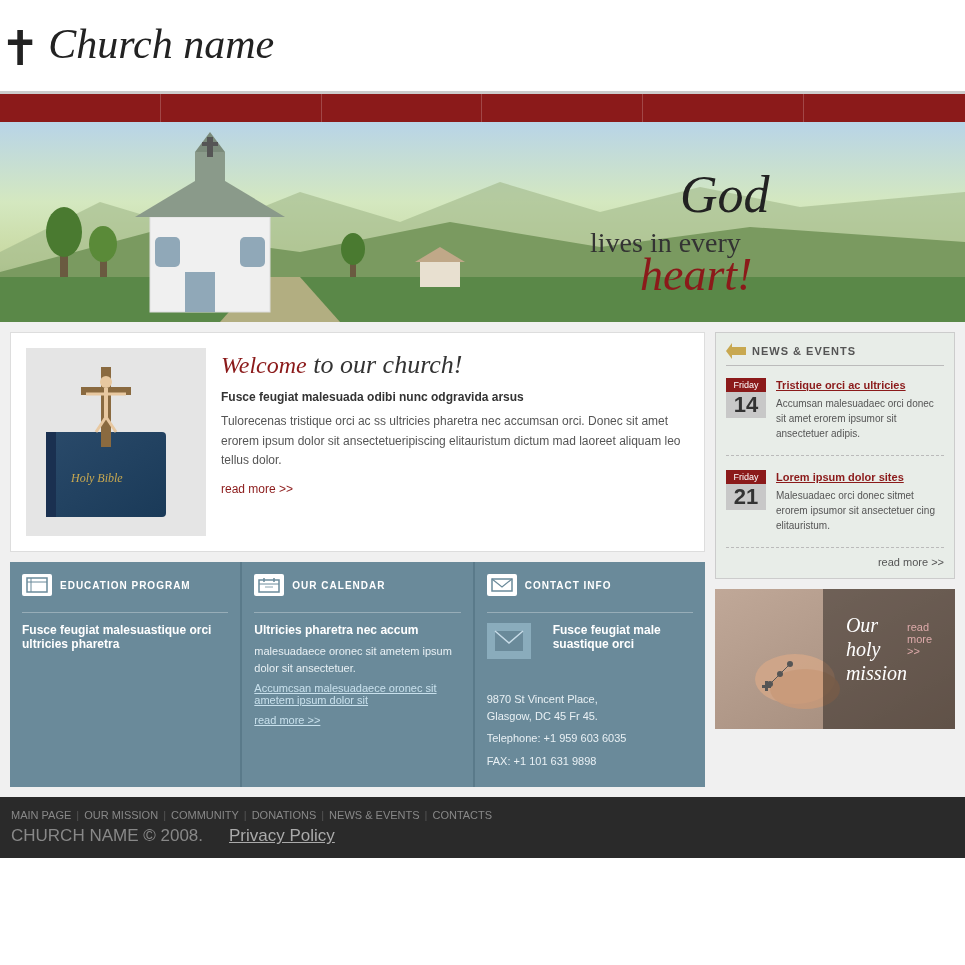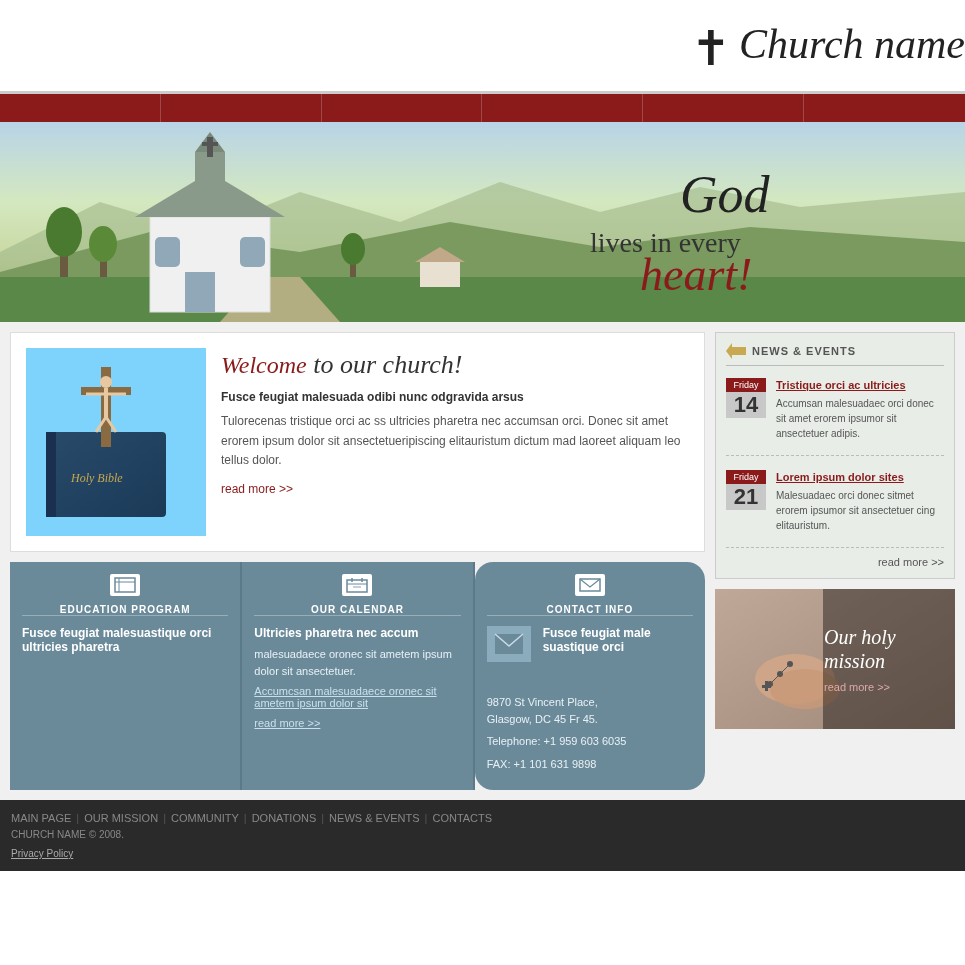--- a/index.html
+++ b/index.html
@@ -1,19 +1,19 @@
 <!DOCTYPE html>
 <html><head>
   <meta charset="utf-8">
   <style>
     * { margin: 0; padding: 0; box-sizing: border-box; }
     body { font-family: Arial, sans-serif; font-size: 12px; color: #333; background: #fff; width: 965px; }
 
     
-    #header { text-align: right; padding: 20px 0 15px; background: #fff; border-bottom: 3px solid #ccc; }
+    #header { text-align: left; padding: 20px 0 15px; background: #fff; border-bottom: 3px solid #ccc; }
     #site-title { font-family: Georgia, serif; font-size: 42px; color: #222; font-style: italic; }
     #site-title .cross { font-style: normal; font-size: 48px; margin-right: 8px; vertical-align: middle; }
 
     
     #nav { background: #8b1a1a; padding: 0; }
     #nav ul { list-style: none; display: flex; justify-content: space-around; }
     #nav ul li { flex: 1; }
     #nav ul li a {
       display: block; text-align: center; color: #fff; text-decoration: none;
       font-size: 11px; font-weight: bold; padding: 14px 0; letter-spacing: 1px;
@@ -34,39 +34,39 @@
     #main-content { display: flex; gap: 10px; padding: 10px; background: #f0f0f0; }
     #left-content { flex: 1; }
     #sidebar { width: 240px; }
 
     
     #welcome-section {
       background: #fff; border: 1px solid #ddd; padding: 15px; display: flex; gap: 15px;
       margin-bottom: 10px; min-height: 220px;
     }
     #welcome-image {
-      width: 180px; min-width: 180px; background: #7dd3fc;
+      width: 180px; min-width: 180px; background: #e5e5e5;
       display: flex; align-items: center; justify-content: center;
       position: relative; overflow: hidden;
     }
     #welcome-text { flex: 1; }
     #welcome-title { font-family: Georgia, serif; font-style: italic; font-size: 28px; color: #333; margin-bottom: 10px; }
     #welcome-title span { color: #8b1a1a; font-size: 34px; }
     #welcome-subtitle { font-weight: bold; font-size: 12px; margin-bottom: 8px; }
     #welcome-body { font-size: 11px; line-height: 1.6; color: #555; margin-bottom: 10px; }
     #read-more-main { color: #8b1a1a; text-decoration: none; font-size: 12px; }
 
     
     #bottom-boxes { display: flex; gap: 0; }
     .bottom-box {
       flex: 1; background: #6a8a9a; color: #fff; padding: 12px;
       border-right: 2px solid #5a7a8a;
     }
     .bottom-box:last-child { border-right: none; }
-    .bottom-box-header { display: flex; align-items: center; gap: 8px; margin-bottom: 10px; border-bottom: 1px solid rgba(255,255,255,0.3); padding-bottom: 0; flex-direction: column; }
+    .bottom-box-header { display: flex; align-items: center; gap: 8px; margin-bottom: 10px; border-bottom: 1px solid rgba(255,255,255,0.3); padding-bottom: 16px; }
     .bottom-box-icon { width: 30px; height: 22px; background: #fff; border-radius: 2px; display: flex; align-items: center; justify-content: center; }
     .bottom-box-title { font-size: 10px; font-weight: bold; letter-spacing: 1px; color: #fff; }
     .bottom-box-content { font-size: 11px; color: #e8f0f4; }
     .bottom-box-content h4 { color: #fff; font-size: 12px; margin-bottom: 6px; }
     .bottom-box-content p { margin-bottom: 6px; line-height: 1.5; }
     .bottom-box-content a { color: #c8e0ec; text-decoration: underline; font-size: 11px; }
     .bottom-box-content ul { list-style: none; padding: 0; }
     .bottom-box-content ul li { margin-bottom: 3px; }
     .bottom-box-content ul li a { color: #c8e0ec; }
     .bottom-box-read-more { color: #fff; text-decoration: none; font-size: 11px; display: block; margin-top: 8px; }
@@ -83,32 +83,32 @@
     .news-content a { color: #8b1a1a; font-size: 11px; font-weight: bold; text-decoration: underline; }
     .news-content p { font-size: 10px; color: #555; line-height: 1.5; margin-top: 4px; }
     #sidebar-read-more { color: #555; text-decoration: none; font-size: 11px; display: block; text-align: right; }
 
     #mission-box {
       background: #ccc; position: relative; overflow: hidden;
       height: 140px; display: flex; align-items: flex-end; justify-content: flex-end;
     }
     #mission-text-overlay {
       position: absolute; right: 0; top: 0; bottom: 0; width: 55%;
-      background: rgba(0,0,0,0.4); display: flex; flex-direction: column;
-      align-items: flex-start; justify-content: center; padding: 1px;
+      background: rgba(0,0,0,0.4); display: flex; flex-direction: row;
+      align-items: flex-start; justify-content: center; padding: 24px;
     }
     #mission-text-overlay .mission-title { font-family: Georgia, serif; font-style: italic; color: #fff; font-size: 20px; line-height: 1.2; }
     #mission-text-overlay .mission-read-more { color: #daa; font-size: 11px; text-decoration: none; }
 
     
     #footer { background: #2a2a2a; color: #888; padding: 12px 11px; }
     #footer-nav { display: flex; gap: 5px; align-items: center; margin-bottom: 5px; font-size: 11px; }
     #footer-nav a { color: #888; text-decoration: none; }
     #footer-nav .sep { color: #555; }
-    #footer-bottom { display: flex; gap: 8px; font-size: 10px; flex-direction: column; }
+    #footer-bottom { display: flex; gap: 26px; font-size: 17px; }
     #footer-bottom a { color: #aaa; }
 
   </style>
 </head>
 <body>
 
 <div id="header">
   <div id="site-title">
     <span class="cross">✝</span><span>Church name</span>
   </div>
@@ -266,32 +266,32 @@
           <span class="bottom-box-title">OUR CALENDAR</span>
         </div>
         <div class="bottom-box-content">
           <h4>Ultricies pharetra nec accum</h4>
           <p>malesuadaece oronec sit ametem ipsum dolor sit ansectetuer.</p>
           <a href="#">Accumcsan malesuadaece oronec sit ametem ipsum dolor sit</a>
           <a href="#" class="bottom-box-read-more">read more &gt;&gt;</a>
         </div>
       </div>
 
-      <div class="bottom-box" style="border-right:none;border-radius:18px;">
+      <div class="bottom-box" style="border-right:none;">
         <div class="bottom-box-header">
           <div class="bottom-box-icon">
             <svg width="22" height="16" viewBox="0 0 22 16">
                 <rect x="1" y="2" width="20" height="12" fill="none" stroke="#6a8a9a" stroke-width="1.5"></rect>
                 <polyline points="1,2 11,10 21,2" fill="none" stroke="#6a8a9a" stroke-width="1.2"></polyline>
               </svg>
           </div>
           <span class="bottom-box-title">CONTACT INFO</span>
         </div>
         <div class="bottom-box-content">
-          <div style="display:flex;gap:12px;align-items:flex-start;margin-bottom:8px;">
+          <div style="display:flex;gap:22px;align-items:flex-start;margin-bottom:8px;">
             <div style="width:44px;height:36px;background:#8aacbc;flex-shrink:0;display:flex;align-items:center;justify-content:center;">
               <svg width="30" height="22" viewBox="0 0 30 22">
                   <rect x="1" y="1" width="28" height="20" fill="#6a8a9a"></rect>
                   <polyline points="1,1 15,13 29,1" fill="none" stroke="#c8dce8" stroke-width="1.5"></polyline>
                 </svg>
             </div>
             <h4>Fusce feugiat male suastique orci</h4>
           </div>
           <p style="white-space:pre-line;margin-top:32px;">9870 St Vincent Place,
 Glasgow, DC 45 Fr 45.</p>

